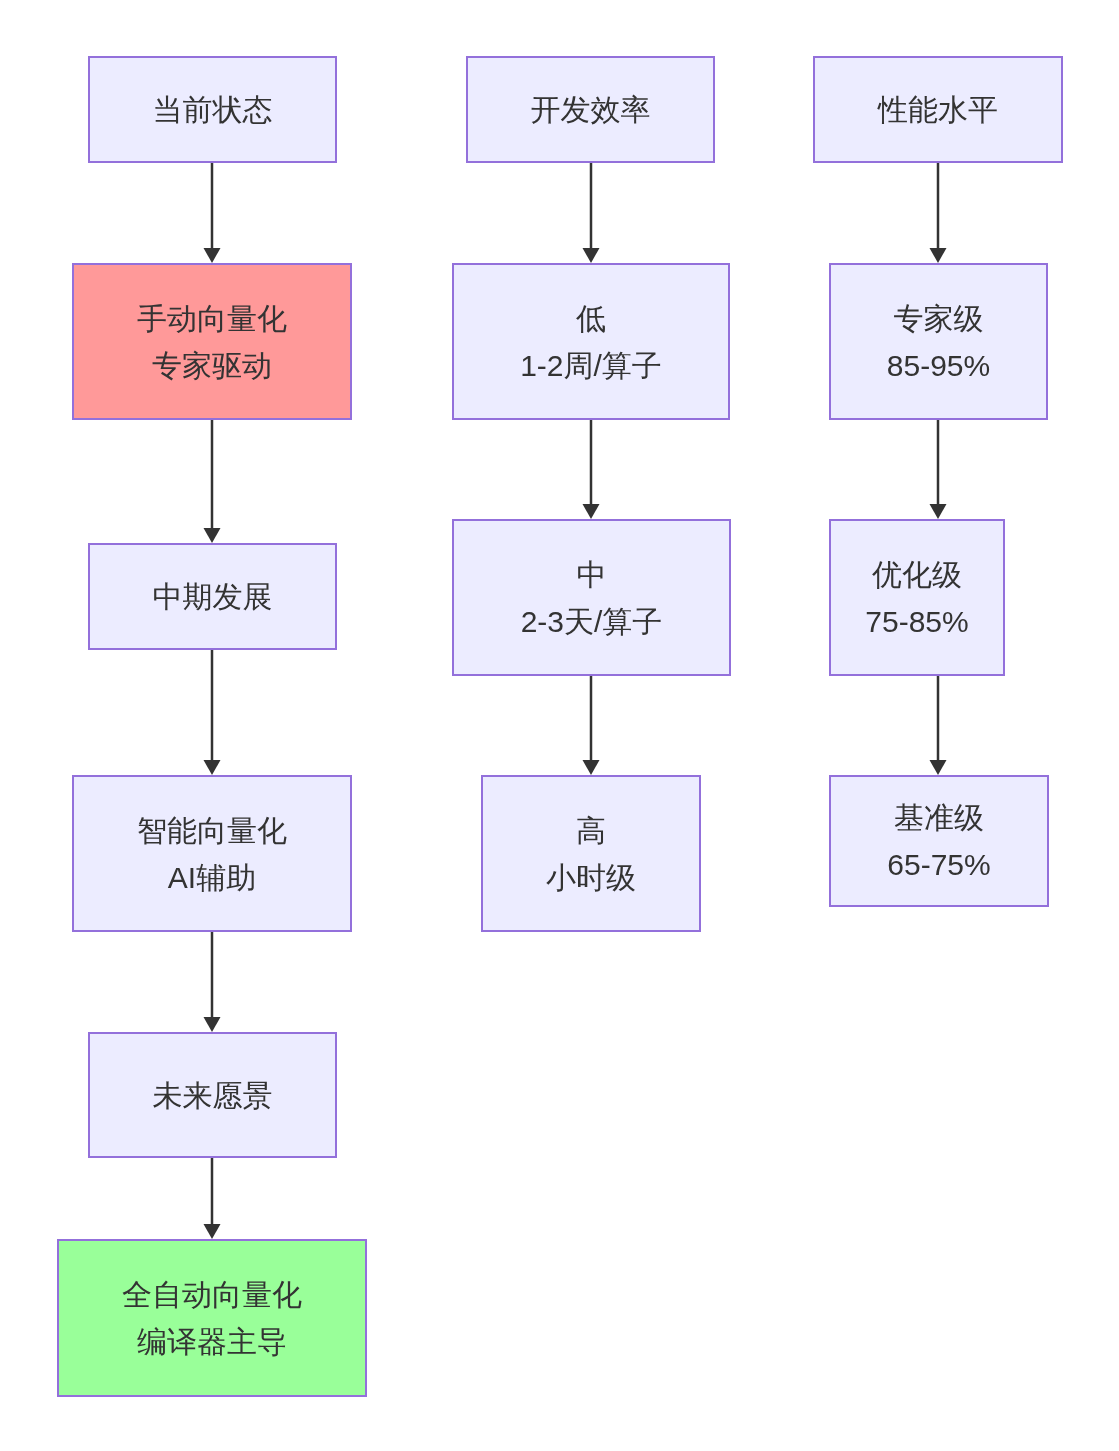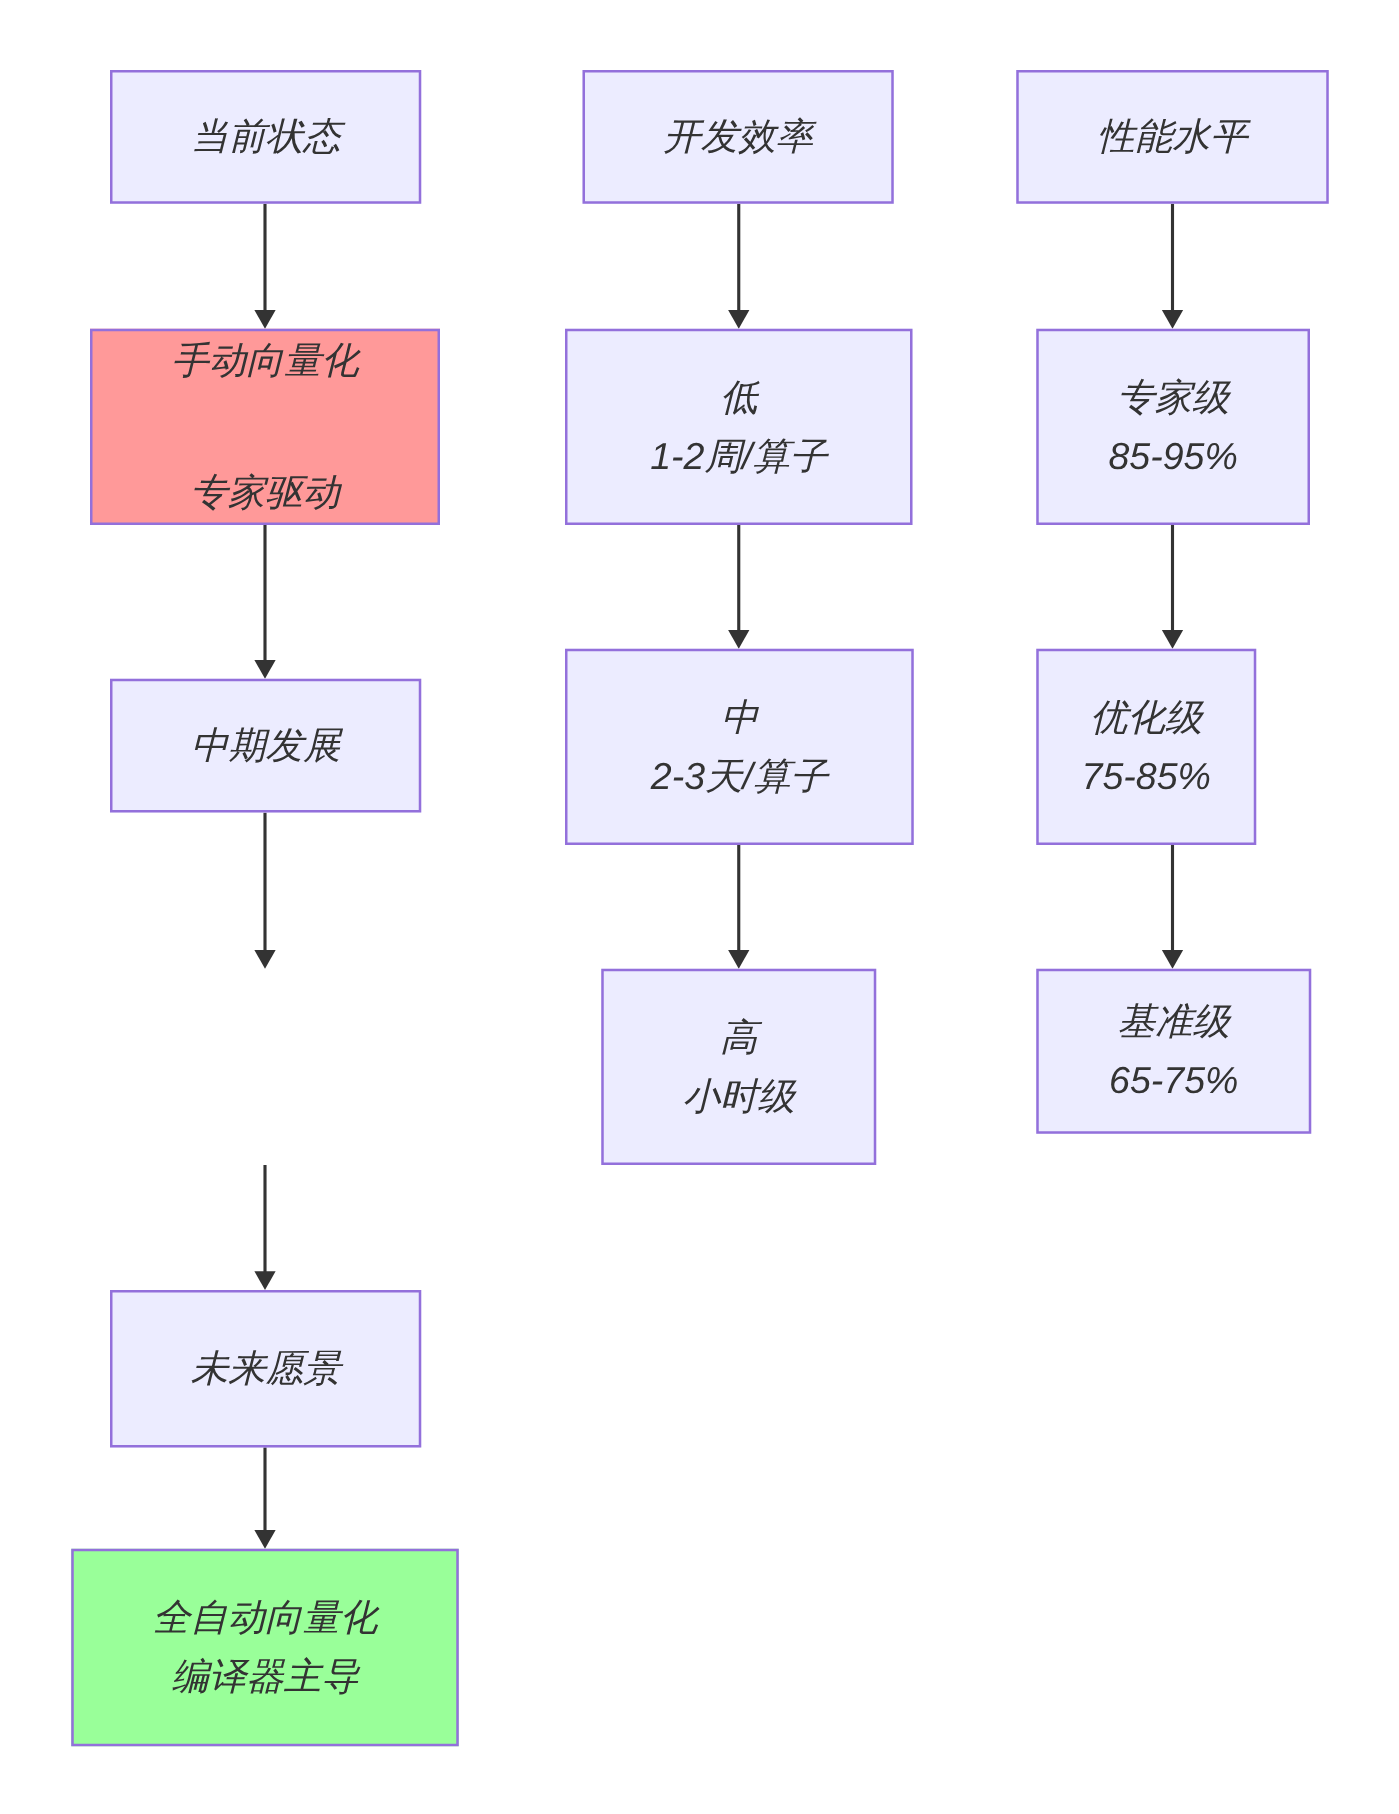--- a/index.html
+++ b/index.html
@@ -37,23 +37,23 @@
     border: 2px solid var(--node-border, #9370DB);
     color: var(--text, #333333);
     font-size: 30px;
     line-height: 47px;
     display: flex;
     flex-direction: column;
     align-items: center;
     justify-content: center;
     text-align: center;
   }
-  .node.red   { background: var(--red-fill, #FF9999); justify-content: space-between; }
+  .node.red   { background: var(--red-fill, #FF9999); }
   .node.green { background: var(--green-fill, #99FF99); }
-  .line { display: block; white-space: nowrap; font-style: italic; }
+  .line { display: block; white-space: nowrap; }
 </style>
 </head>
 <body>
 
 <div class="canvas">
 
   <svg class="edges" width="1119" height="1451">
 
     <g>
       <line class="edge-line" x1="212" y1="163" x2="212" y2="250"></line>
@@ -109,20 +109,24 @@
 
   <div class="node red" style="left:72px;top:263px;width:280px;height:157px">
     <span class="line">手动向量化</span>
     <span class="line">专家驱动</span>
   </div>
 
   <div class="node" style="left:88px;top:543px;width:249px;height:107px">
     <span class="line">中期发展</span>
   </div>
 
+  <div class="node" style="left:72px;top:775px;width:280px;height:157px">
+    <span class="line">智能向量化</span>
+    <span class="line">AI辅助</span>
+  </div>
 
   <div class="node" style="left:88px;top:1032px;width:249px;height:126px">
     <span class="line">未来愿景</span>
   </div>
 
   <div class="node green" style="left:57px;top:1239px;width:310px;height:158px">
     <span class="line">全自动向量化</span>
     <span class="line">编译器主导</span>
   </div>
 

